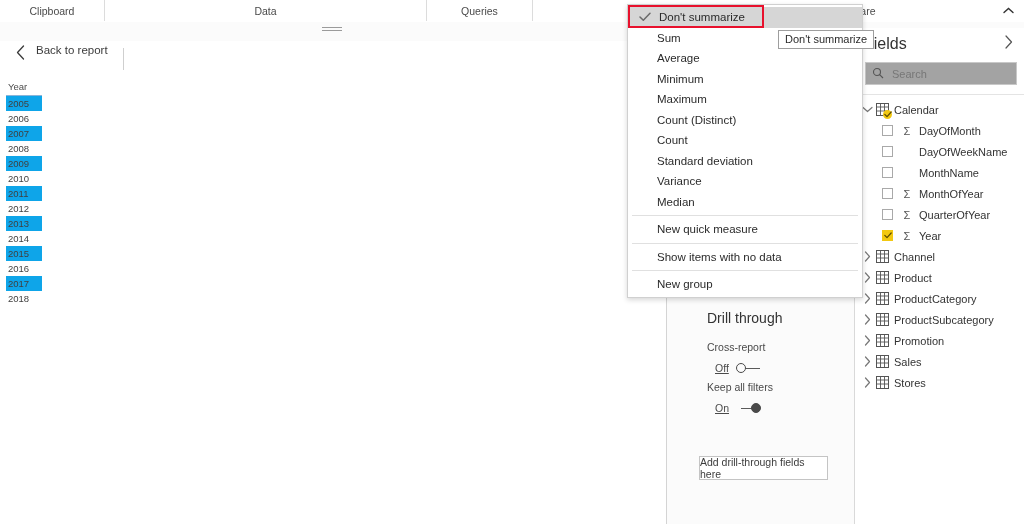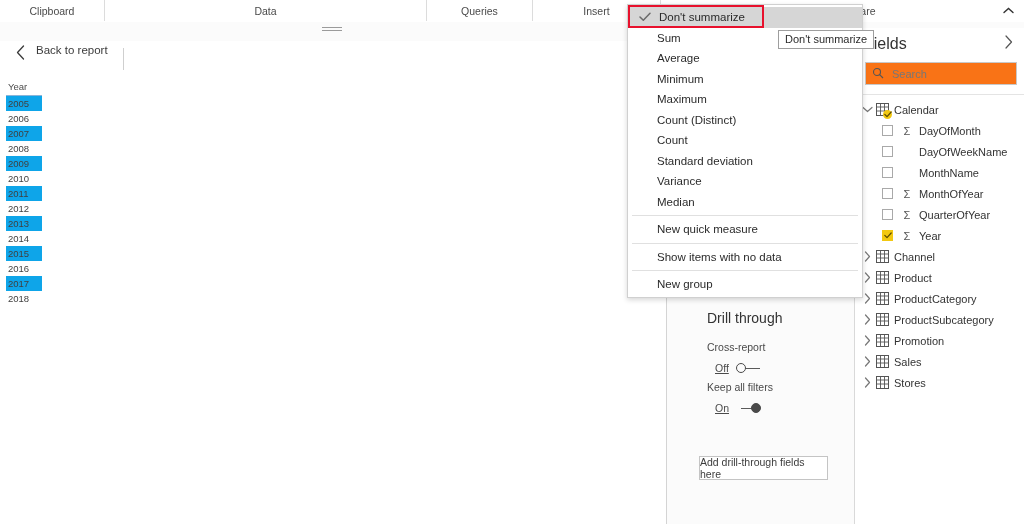--- a/index.html
+++ b/index.html
@@ -201,21 +201,21 @@
   .fields-expand {
     position: absolute; right: 8px; top: 6px;
     width: 16px; height: 16px;
     display: flex; align-items: center; justify-content: center;
     color: #555; cursor: pointer;
   }
   .search-wrap {
     margin: 2px 7px 0 9px;
     height: 23px;
     border: 1px solid #c8c8c8;
-    background: #f97316;
+    background: #a3a3a3;
     display: flex; align-items: center;
     padding: 0 6px;
     box-sizing: border-box;
   }
   .search-input {
     border: none; outline: none;
     font-size: 11px; color: #333;
     font-family: "Liberation Sans", sans-serif;
     width: 100%; margin-left: 6px;
     background: transparent;
@@ -307,21 +307,20 @@
     white-space: nowrap;
   }
 </style>
 </head>
 <body>
 
 <div id="app">
 
   <div class="ribbon-groupbar" id="ribbon-groups">
       <div class="rg-cell noborder" style="left: 794px; width: 135px;">Share</div>
-      <div class="rg-cell" style="left: 533px; width: 128px;">Insert</div>
       <div class="rg-cell" style="left: 427px; width: 106px;">Queries</div>
       <div class="rg-cell" style="left: 105px; width: 322px;">Data</div>
       <div class="rg-cell" style="left: 0px; width: 105px;">Clipboard</div>
     <div class="ribbon-collapse">
       <svg width="11" height="7" viewBox="0 0 11 7">
           <path d="M1 5.5 L5.5 1.4 L10 5.5" stroke="#333" stroke-width="1.4" fill="none" stroke-linecap="round"></path>
         </svg>
     </div>
   </div>
 

